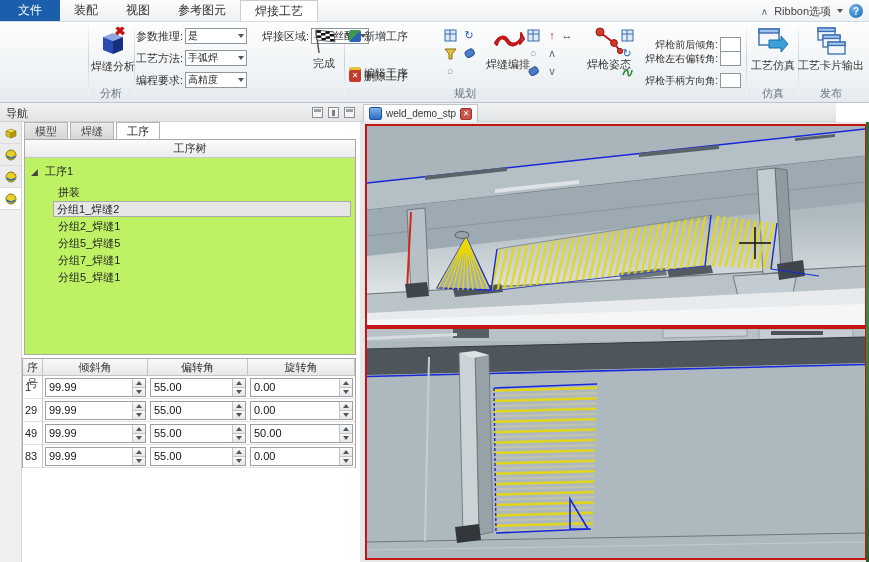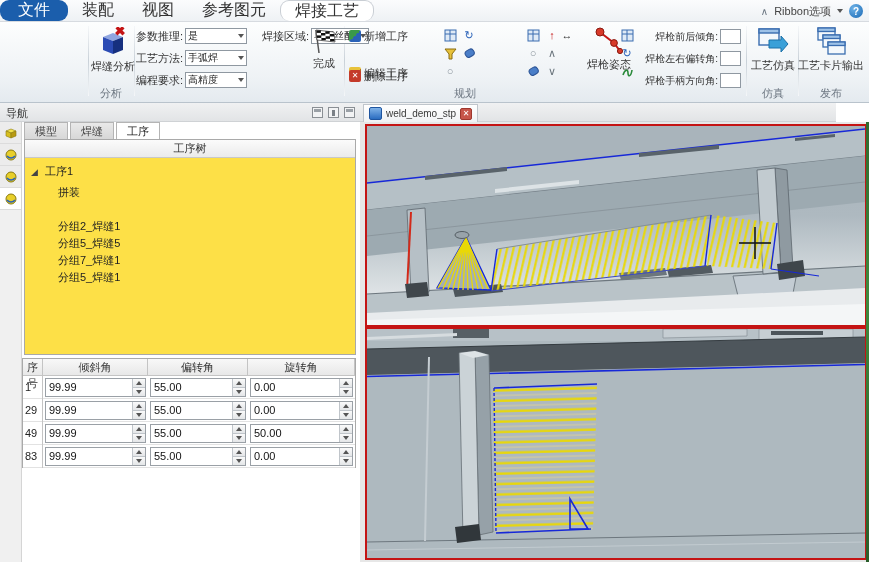--- a/index.html
+++ b/index.html
@@ -1,21 +1,21 @@
 <!DOCTYPE html>
 <html><head>
 <meta charset="utf-8">
 <style>
   html,body{margin:0;padding:0;background:#d0d0d0;}
   *{box-sizing:border-box;font-family:"Liberation Sans","DejaVu Sans",sans-serif;}
   #window{position:relative;width:869px;height:562px;background:#fff;overflow:hidden;font-size:11px;color:#222;}
 
   
   .menubar{position:absolute;left:0;top:0;width:869px;height:22px;background:linear-gradient(#fbfcfd,#eef1f4);border-bottom:1px solid #d7dbe0;display:flex;align-items:stretch;}
-  .mtab{padding:0 14px;display:flex;align-items:center;font-size:16px;color:#333;cursor:default;border-radius:9px;}
+  .mtab{padding:0 14px;display:flex;align-items:center;font-size:12px;color:#333;cursor:default;}
   .mtab.file{background:#1b5eac;color:#fff;padding:0 18px;}
   .mtab.active{background:#fff;border:1px solid #c9ced4;border-bottom:none;}
   .menubar-right{position:absolute;right:6px;top:0;height:22px;display:flex;align-items:center;gap:6px;}
   .caret{color:#6a7580;font-size:10px;}
   .ribbonopt{font-size:11px;color:#444;}
   .dd-arrow{width:0;height:0;border-left:3px solid transparent;border-right:3px solid transparent;border-top:4px solid #555;display:inline-block;}
   .helpbtn{width:14px;height:14px;border-radius:50%;background:radial-gradient(circle at 35% 30%,#6fb3e8,#1767b3);color:#fff;font-size:10px;font-weight:bold;display:flex;align-items:center;justify-content:center;}
 
   
   .ribbon{position:absolute;left:0;top:22px;width:869px;height:81px;background:linear-gradient(#fdfefe,#eef2f5 70%,#e4eaef);border-bottom:1px solid #b9c3cc;}
@@ -57,21 +57,21 @@
   .closebox{width:12px;height:12px;background:#c7554a;border:1px solid #9e372e;border-radius:2px;color:#fff;font-size:8px;line-height:10px;text-align:center;}
 
   
   .leftpanel{position:absolute;left:0;top:122px;width:360px;height:440px;background:#fff;}
   .iconstrip{position:absolute;left:0;top:0;width:22px;height:440px;background:#f0f0f0;border-right:1px solid #d5d5d5;}
   .stripbtn{width:21px;height:22px;border-bottom:1px solid #dcdcdc;display:flex;align-items:center;justify-content:center;background:#ececec;}
   .stripbtn.sel{background:#fff;}
   .navtabs{position:absolute;left:24px;top:0;display:flex;}
   .ntab{width:44px;height:17px;background:linear-gradient(#e9e9e9,#d7d7d7);border:1px solid #b4b4b4;border-bottom:none;font-size:11px;color:#444;text-align:center;line-height:16px;margin-right:2px;}
   .ntab.active{background:#fff;color:#222;}
-  .treebox{position:absolute;left:24px;top:17px;width:332px;height:216px;background:#fde047;border:1px solid #a9a9a9;}
+  .treebox{position:absolute;left:24px;top:17px;width:332px;height:216px;background:#bef264;border:1px solid #a9a9a9;}
   .treehead{height:18px;background:linear-gradient(#fbfbfb,#ebebeb);border-bottom:1px solid #c8c8c8;text-align:center;font-size:11px;line-height:17px;color:#333;}
   .trow-root{position:absolute;left:6px;top:24px;font-size:11px;color:#222;}
   .expander{display:inline-block;color:#444;font-size:9px;margin-right:4px;}
   .titem{position:absolute;left:30px;font-size:11px;color:#222;height:16px;line-height:16px;padding:0 3px;}
   .titem.sel{left:28px;right:4px;background:#e6e6e6;border:1px solid #a9a9a9;line-height:14px;}
 
   
   .ptable{position:absolute;left:22px;top:236px;width:334px;height:110px;background:#fff;border:1px solid #a9a9a9;font-size:11px;text-decoration:underline;}
   .phead{position:absolute;top:0;height:17px;background:linear-gradient(#f8f8f8,#e8e8e8);border-right:1px solid #c4c4c4;border-bottom:1px solid #c4c4c4;text-align:center;line-height:16px;color:#333;}
   .prow{position:absolute;height:23px;left:0;width:332px;border-bottom:1px solid #e2e2e2;}
@@ -203,20 +203,26 @@
           <polygon points="1,2 12,2 8,7 8,12 5,12 5,7" fill="#e8c23a" stroke="#8a6d10"></polygon>
         </svg>
     </div>
     <div class="miniico" style="position:absolute;left:462px;top:24px">
       <svg width="13" height="13">
           <rect x="2" y="3" width="9" height="7" rx="3" fill="#4a7ec8" stroke="#2a5294" transform="rotate(-30 6 6)"></rect>
         </svg>
     </div>
     <div class="miniico" style="position:absolute;left:443px;top:42px;color:#8a949c">○</div>
 
+    <div class="bigbtn" style="left:480px;top:5px;width:56px">
+      <svg width="34" height="28" viewBox="0 0 34 28">
+        <path d="M4 16 C8 8,14 8,17 13 C20 18,26 18,30 11 L30 6 L33 12 L29 17 L29 13 C25 20,19 20,16 15 C13 10,8 10,6 18 Z" fill="#5a78c8" stroke="#c41414" stroke-width="2" stroke-linejoin="round"></path>
+      </svg>
+      <span class="cap">焊缝编排</span>
+    </div>
 
     <div class="miniico" style="position:absolute;left:526px;top:6px">
       <svg width="13" height="13">
           <rect x="1" y="1" width="11" height="11" fill="#dfeaf6" stroke="#3a6db0"></rect>
           <line x1="1" y1="5" x2="12" y2="5" stroke="#3a6db0"></line>
           <line x1="6" y1="1" x2="6" y2="12" stroke="#3a6db0"></line>
         </svg>
     </div>
     <div class="miniico" style="position:absolute;left:545px;top:6px;color:#c41414">↑</div>
     <div class="miniico" style="position:absolute;left:560px;top:6px;color:#333">↔</div>
@@ -248,21 +254,21 @@
           <line x1="6" y1="1" x2="6" y2="12" stroke="#3a6db0"></line>
         </svg>
     </div>
     <div class="miniico" style="position:absolute;left:620px;top:24px;color:#2a62b8">↻</div>
     <div class="miniico" style="position:absolute;left:620px;top:42px">
       <svg width="13" height="13">
           <path d="M2 10 C4 4,7 4,7 8 C7 12,10 12,11 5" fill="none" stroke="#2a8a3a" stroke-width="1.6"></path>
         </svg>
     </div>
 
-    <div class="tfield" style="left:634px;top:7px">
+    <div class="tfield" style="left:634px;top:15px">
       <span class="flabel">焊枪前后倾角:</span>
       <span class="tinput"></span>
     </div>
     <div class="tfield" style="left:634px;top:29px">
       <span class="flabel">焊枪左右偏转角:</span>
       <span class="tinput"></span>
     </div>
     <div class="tfield" style="left:634px;top:51px">
       <span class="flabel">焊枪手柄方向角:</span>
       <span class="tinput"></span>
@@ -341,20 +347,21 @@
       <div class="ntab active">工序</div>
     </div>
 
     <div class="treebox">
       <div class="treehead">工序树</div>
       <div class="trow-root">
         <span class="expander">◢</span>
         <span>工序1</span>
       </div>
       <div class="titem" style="top:44px">拼装</div>
+      <div class="titem sel" style="top:61px">分组1_焊缝2</div>
       <div class="titem" style="top:78px">分组2_焊缝1</div>
       <div class="titem" style="top:95px">分组5_焊缝5</div>
       <div class="titem" style="top:112px">分组7_焊缝1</div>
       <div class="titem" style="top:129px">分组5_焊缝1</div>
     </div>
 
     <div class="ptable">
       <div class="phead" style="left:0;width:20px">序号</div>
       <div class="phead" style="left:20px;width:105px">倾斜角</div>
       <div class="phead" style="left:125px;width:100px">偏转角</div>

